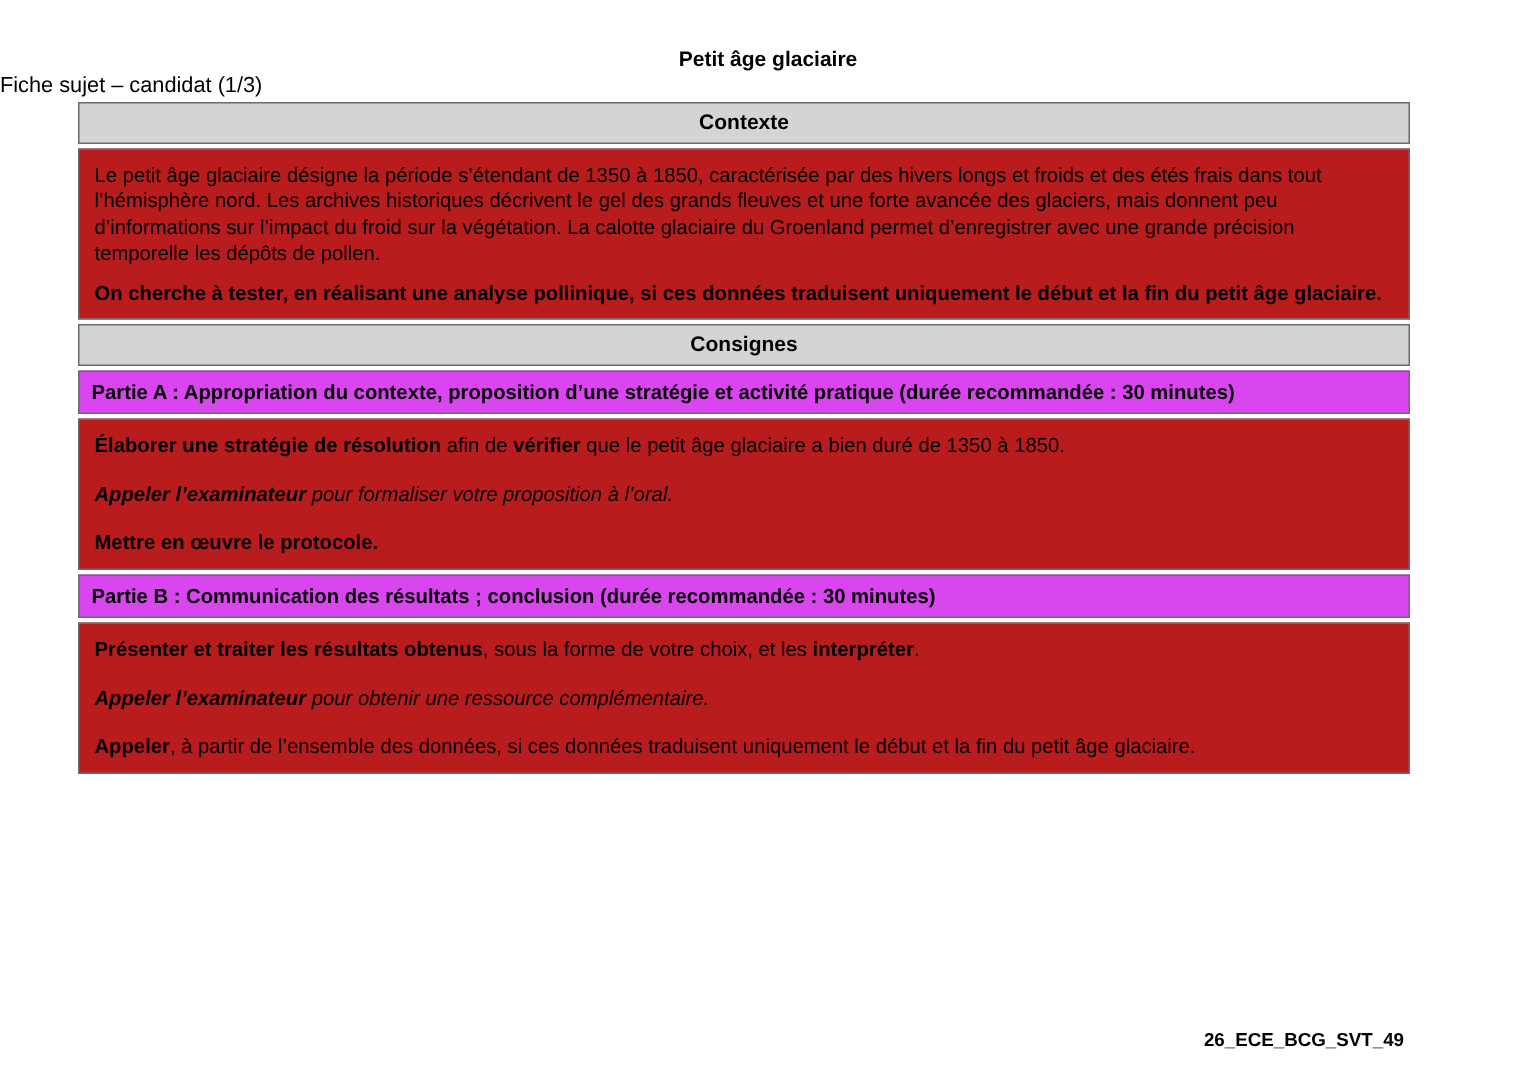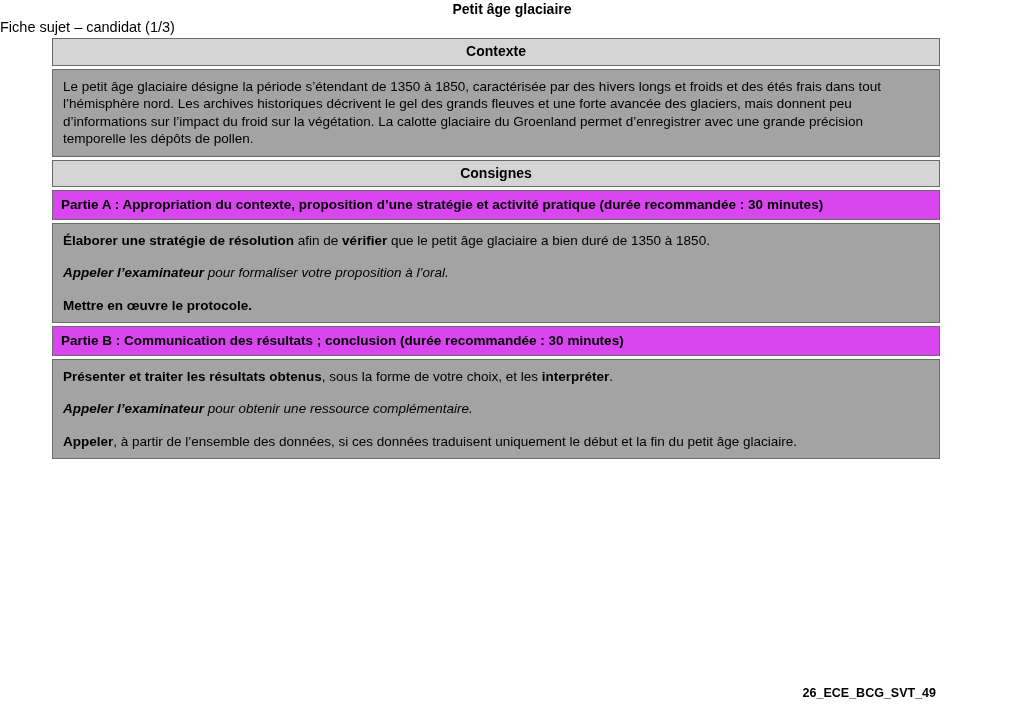--- a/index.html
+++ b/index.html
@@ -11,20 +11,21 @@
     position: relative;
     width: 1024px;
     height: 724px;
     background: #ffffff;
     font-family: "Liberation Sans", "DejaVu Sans", sans-serif;
     color: #000000;
     overflow: hidden;
     box-sizing: border-box;
   }
   .doc-title {
+    padding-top: 30px;
     text-align: center;
     font-weight: bold;
     font-size: 14px;
     line-height: 18px;
   }
   .doc-subtitle {
     margin: 1px 40px 0 0;
     font-size: 14.5px;
     line-height: 17px;
   }
@@ -49,21 +50,21 @@
     font-weight: bold;
     font-size: 14px;
     padding: 4px 6px;
   }
   .part-row {
     background: #d946ef;
     font-weight: bold;
     padding: 5px 8px;
   }
   .body-row {
-    background: #a3a3a3;
+    background: #b91c1c;
     padding: 6px 10px 8px 10px;
   }
   .body-row p {
     margin: 2px 0 0 0;
   }
   .body-row p + p {
     margin-top: 10px;
   }
   .ctx-body p + p {
     margin-top: 9px;
@@ -94,20 +95,21 @@
 <div class="page">
 
   <div class="doc-title">Petit âge glaciaire</div>
 
   <div class="doc-subtitle">Fiche sujet – candidat (1/3)</div>
 
   <section class="tbl">
     <div class="row header-row">Contexte</div>
     <div class="row body-row ctx-body">
       <p>Le petit âge glaciaire désigne la période s’étendant de 1350 à 1850, caractérisée par des hivers longs et froids et des étés frais dans tout l’hémisphère nord. Les archives historiques décrivent le gel des grands fleuves et une forte avancée des glaciers, mais donnent peu d’informations sur l’impact du froid sur la végétation. La calotte glaciaire du Groenland permet d’enregistrer avec une grande précision temporelle les dépôts de pollen.</p>
+      <p class="b">On cherche à tester, en réalisant une analyse pollinique, si ces données traduisent uniquement le début et la fin du petit âge glaciaire.</p>
     </div>
   </section>
 
   <section class="tbl tbl-consignes">
     <div class="row header-row">Consignes</div>
 
     <div class="row part-row">Partie A : Appropriation du contexte, proposition d’une stratégie et activité pratique (durée recommandée : 30 minutes)</div>
 
     <div class="row body-row">
       <p><span class="b">Élaborer une stratégie de résolution</span><span> afin de </span><span class="b">vérifier</span><span> que le petit âge glaciaire a bien duré de 1350 à 1850.</span></p>

